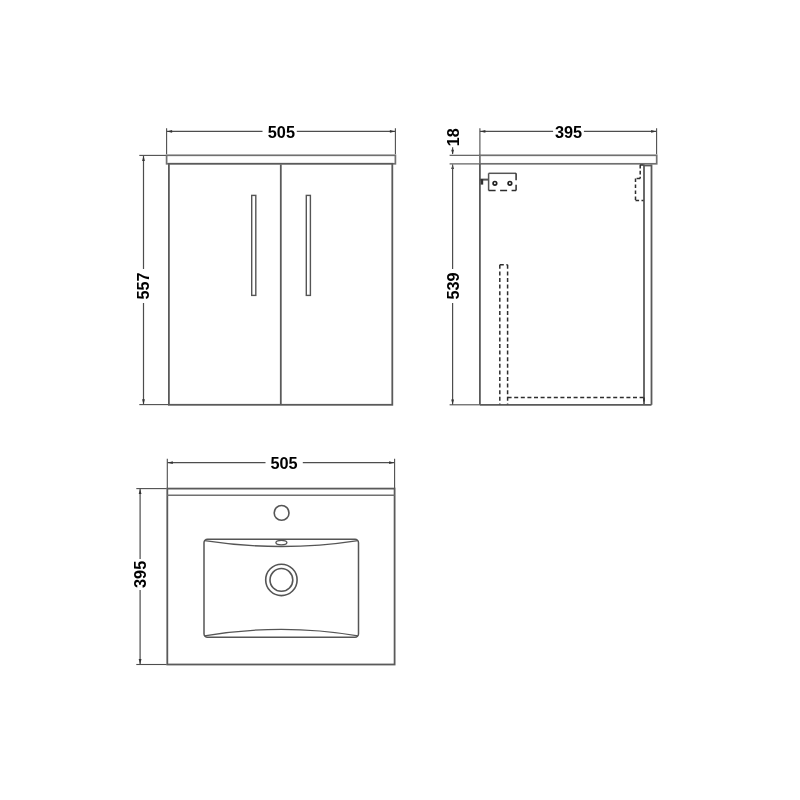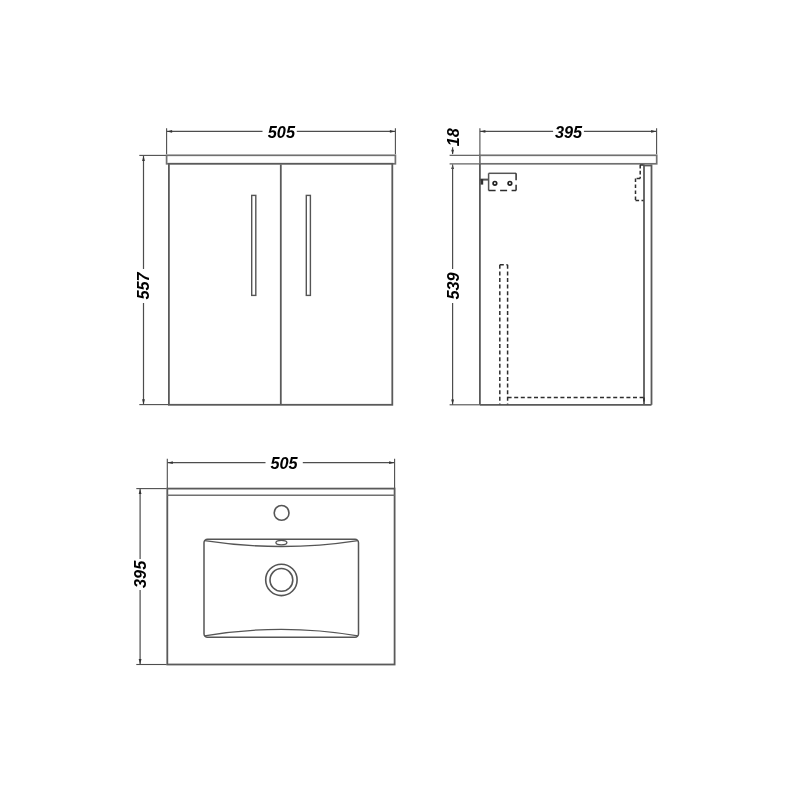--- a/index.html
+++ b/index.html
@@ -1,16 +1,16 @@
 <!DOCTYPE html>
 <html><head>
 <meta charset="utf-8">
 <style>
   html,body{margin:0;padding:0;background:#ffffff;}
-  .page{width:800px;height:800px;position:relative;background:#fff;font-style:italic;}
+  .page{width:800px;height:800px;position:relative;background:#fff;}
   text{font-family:"Liberation Sans", sans-serif;font-weight:700;fill:#000;}
 </style>
 </head>
 <body>
 <div class="page">
 <svg width="800" height="800" viewBox="0 0 800 800" xmlns="http://www.w3.org/2000/svg">
 
   <rect x="0" y="0" width="800" height="800" fill="#ffffff"></rect>
 
   <g stroke="#4d4d4d" stroke-width="1.2" fill="none">

